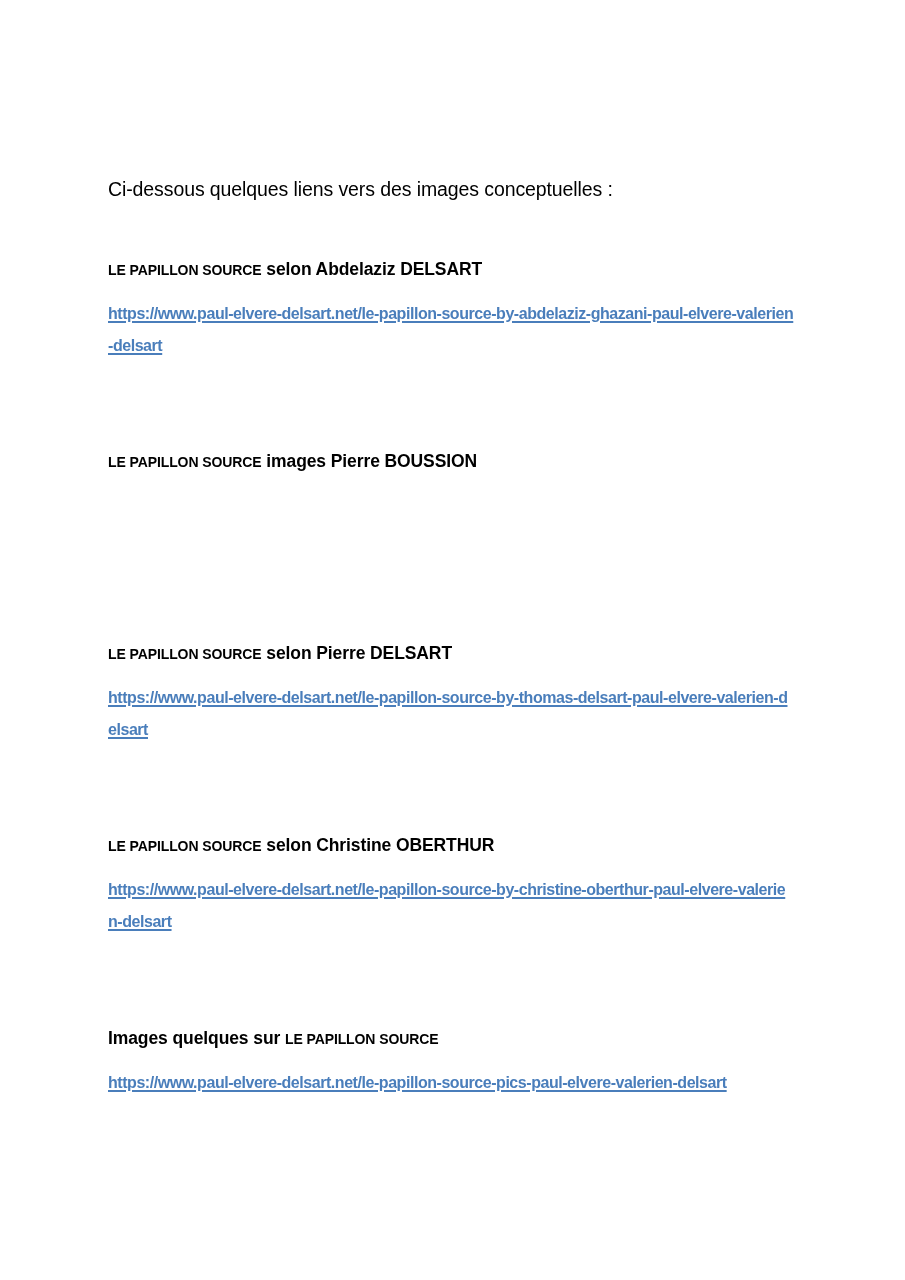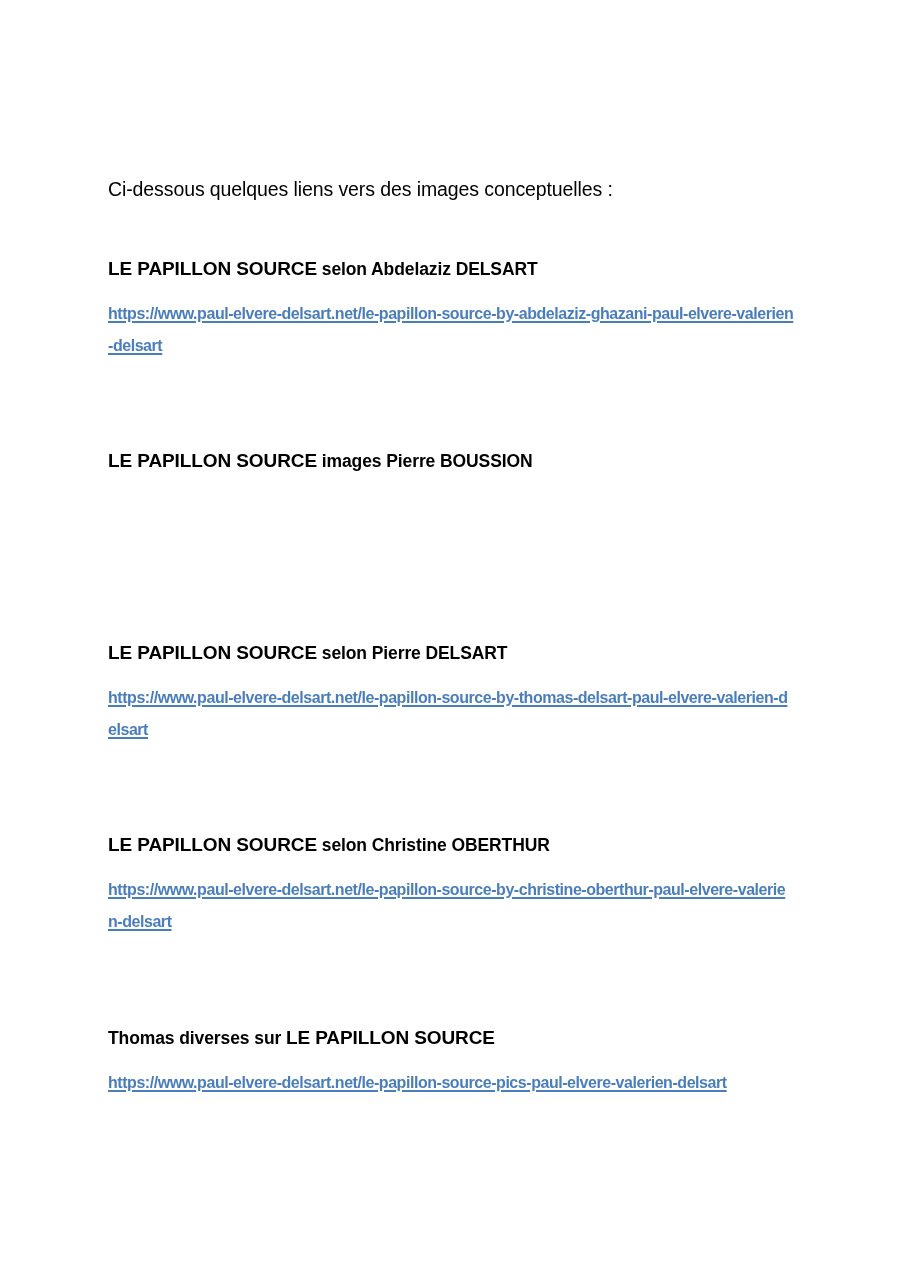--- a/index.html
+++ b/index.html
@@ -49,21 +49,21 @@
   .section-heading {
     font-weight: bold;
     color: #000000;
     white-space: nowrap;
     line-height: 22px;
     margin: 0 0 0 0;
     letter-spacing: -0.1px;
   }
 
   .heading-caps {
-    font-size: 19px;
+    font-size: 14px;
     font-weight: bold;
   }
 
   .heading-rest {
     font-size: 17.5px;
     font-weight: bold;
   }
 
   .link {
     display: block;
@@ -117,19 +117,19 @@
 
     <div class="section" style="top: 834px;">
       <div class="section-heading">
         <span class="heading-caps">LE PAPILLON SOURCE</span><span class="heading-rest"> selon Christine OBERTHUR</span>
       </div>
       <a class="link" href="#">https://www.paul-elvere-delsart.net/le-papillon-source-by-christine-oberthur-paul-elvere-valerien-delsart</a>
     </div>
 
     <div class="section" style="top: 1027px;">
       <div class="section-heading">
-        <span class="heading-rest">Thomas diverses sur </span><span class="heading-caps">LE PAPILLON SOURCE</span>
+        <span class="heading-rest">Images quelques sur </span><span class="heading-caps">LE PAPILLON SOURCE</span>
       </div>
       <a class="link wide" href="#">https://www.paul-elvere-delsart.net/le-papillon-source-pics-paul-elvere-valerien-delsart</a>
     </div>
 
   </div>
 </div>
 
 </body></html>

